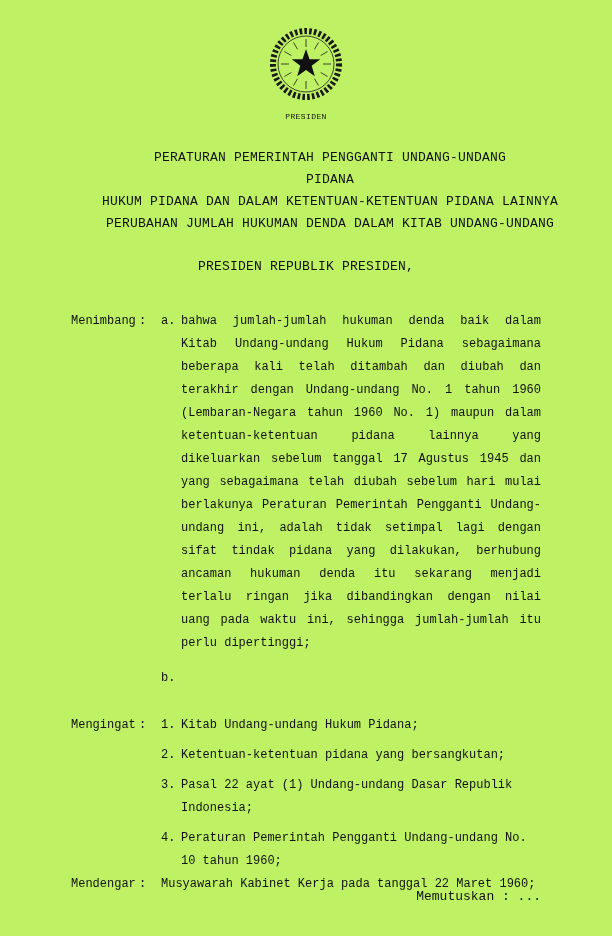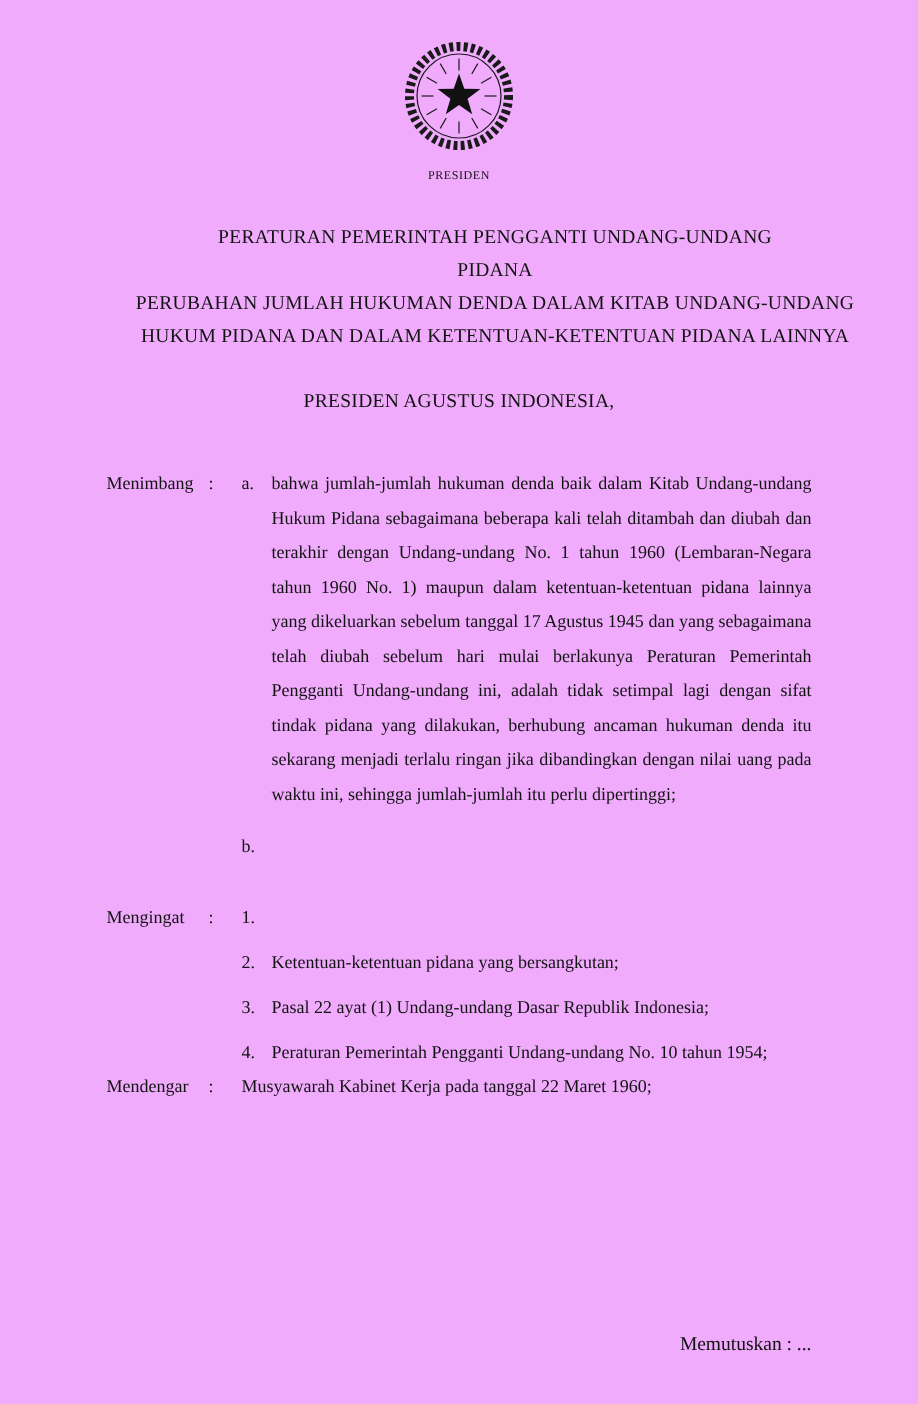--- a/index.html
+++ b/index.html
@@ -1,21 +1,21 @@
 <!DOCTYPE html>
 <html><head>
 <meta charset="utf-8">
 <style>
   html, body { margin: 0; padding: 0; background: #ffffff; }
   .page {
     width: 612px;
     height: 936px;
     margin: 0 auto;
-    background: #f0abfc;
-    font-family: Liberation Serif, serif;
+    background: #bef264;
+    font-family: Liberation Mono, monospace;
     color: #111111;
     position: relative;
     overflow: hidden;
     box-sizing: border-box;
   }
   .letterhead { text-align: center; padding-top: 24px; }
   .seal { display: inline-block; }
   .seal-caption { font-size: 8px; line-height: 1.35; letter-spacing: 0.4px; margin-top: 3px; color: #111; }
   .title-block {
     text-align: center;
@@ -82,66 +82,67 @@
       <polygon points="0,-15 3.53,-4.85 14.27,-4.64 5.71,1.85 8.82,12.14 0,6 -8.82,12.14 -5.71,1.85 -14.27,-4.64 -3.53,-4.85" fill="#111111"></polygon>
     </svg>
     <div class="seal-caption">
       <div>PRESIDEN</div>
     </div>
   </div>
 
   <div class="title-block">
     <div>PERATURAN PEMERINTAH PENGGANTI UNDANG-UNDANG</div>
     <div>PIDANA</div>
+    <div>HUKUM PIDANA DAN DALAM KETENTUAN-KETENTUAN PIDANA LAINNYA</div>
     <div>PERUBAHAN JUMLAH HUKUMAN DENDA DALAM KITAB UNDANG-UNDANG</div>
-    <div>HUKUM PIDANA DAN DALAM KETENTUAN-KETENTUAN PIDANA LAINNYA</div>
   </div>
 
-  <div class="opening">PRESIDEN AGUSTUS INDONESIA,</div>
+  <div class="opening">PRESIDEN REPUBLIK PRESIDEN,</div>
 
   <div class="content">
 
     <div class="row first-section">
       <div class="col-label">Menimbang</div>
       <div class="col-colon">:</div>
       <div class="col-marker">a.</div>
       <div class="col-text justify">bahwa jumlah-jumlah hukuman denda baik dalam Kitab Undang-undang Hukum Pidana sebagaimana beberapa kali telah ditambah dan diubah dan terakhir dengan Undang-undang No. 1 tahun 1960 (Lembaran-Negara tahun 1960 No. 1) maupun dalam ketentuan-ketentuan pidana lainnya yang dikeluarkan sebelum tanggal 17 Agustus 1945 dan yang sebagaimana telah diubah sebelum hari mulai berlakunya Peraturan Pemerintah Pengganti Undang-undang ini, adalah tidak setimpal lagi dengan sifat tindak pidana yang dilakukan, berhubung ancaman hukuman denda itu sekarang menjadi terlalu ringan jika dibandingkan dengan nilai uang pada waktu ini, sehingga jumlah-jumlah itu perlu dipertinggi;</div>
     </div>
 
     <div class="row row-gap-sm">
       <div class="col-label"></div>
       <div class="col-colon"></div>
       <div class="col-marker">b.</div>
     </div>
 
     <div class="row row-gap-md">
       <div class="col-label">Mengingat</div>
       <div class="col-colon">:</div>
       <div class="col-marker">1.</div>
+      <div class="col-text">Kitab Undang-undang Hukum Pidana;</div>
     </div>
 
     <div class="row row-gap-item">
       <div class="col-label"></div>
       <div class="col-colon"></div>
       <div class="col-marker">2.</div>
       <div class="col-text">Ketentuan-ketentuan pidana yang bersangkutan;</div>
     </div>
 
     <div class="row row-gap-item">
       <div class="col-label"></div>
       <div class="col-colon"></div>
       <div class="col-marker">3.</div>
       <div class="col-text">Pasal 22 ayat (1) Undang-undang Dasar Republik Indonesia;</div>
     </div>
 
     <div class="row row-gap-item">
       <div class="col-label"></div>
       <div class="col-colon"></div>
       <div class="col-marker">4.</div>
-      <div class="col-text">Peraturan Pemerintah Pengganti Undang-undang No. 10 tahun 1954;</div>
+      <div class="col-text">Peraturan Pemerintah Pengganti Undang-undang No. 10 tahun 1960;</div>
     </div>
 
     <div class="row">
       <div class="col-label">Mendengar</div>
       <div class="col-colon">:</div>
       <div class="col-text">Musyawarah Kabinet Kerja pada tanggal 22 Maret 1960;</div>
     </div>
 
   </div>
 

